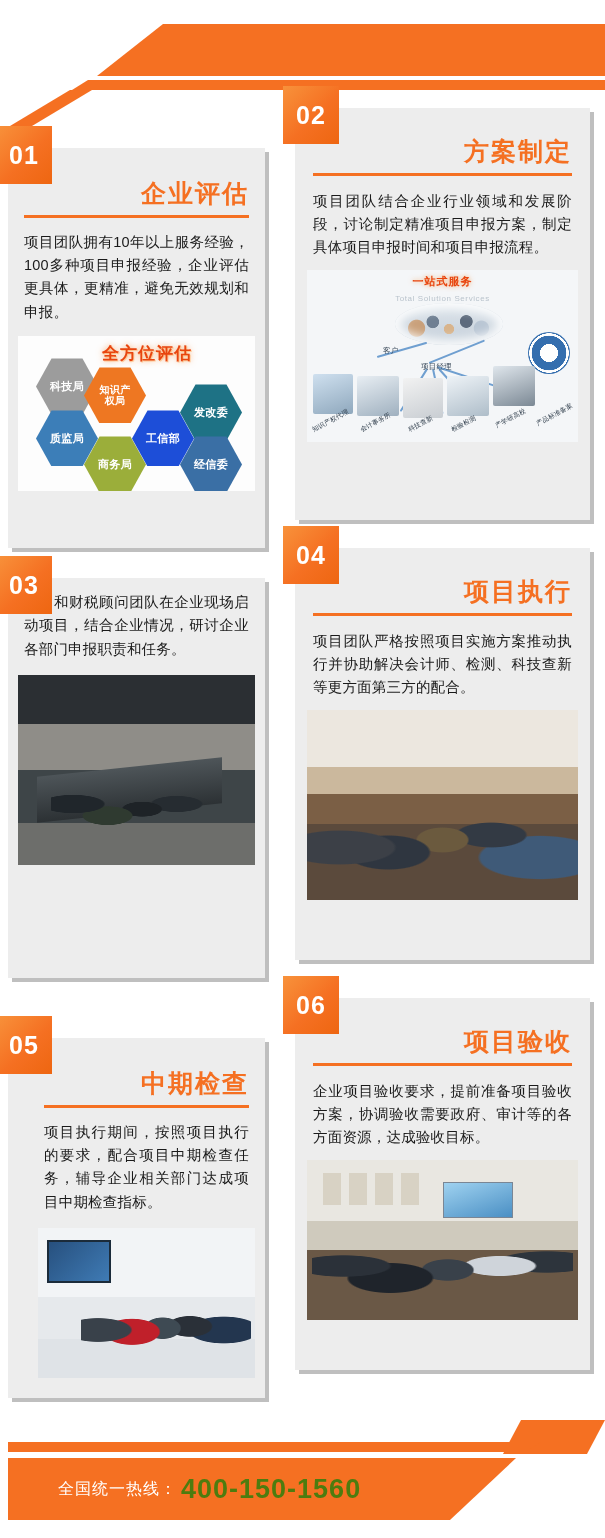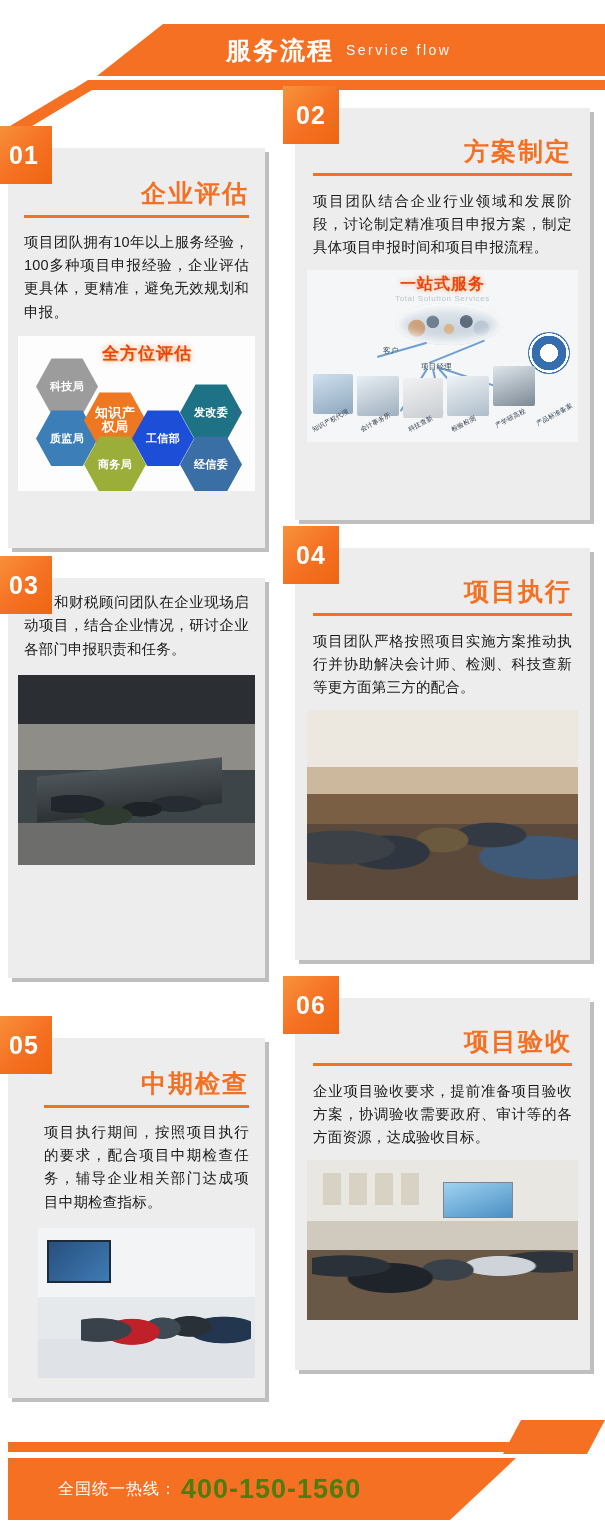--- a/index.html
+++ b/index.html
@@ -159,21 +159,21 @@
     font-weight: bold;
     line-height: 1.15;
     letter-spacing: .3px;
   }
 
   
   .os-title {
     position: absolute;
     left: 0; right: 0; top: 4px;
     text-align: center;
-    font-size: 16px;
+    font-size: 11px;
     font-weight: bold;
     color: #E8450F;
     letter-spacing: 1px;
     text-shadow: 0 0 5px rgba(245,150,70,.8);
   }
   .os-sub {
     position: absolute;
     left: 0; right: 0; top: 24px;
     text-align: center;
     font-size: 8px;
@@ -370,42 +370,38 @@
   .ftr-label { font-size: 16px; color: #ffffff; letter-spacing: 1px; }
   .ftr-phone { font-size: 27px; font-weight: bold; color: #4d7c0f; letter-spacing: 1px; }
 </style>
 </head>
 <body>
 
 <div id="header">
   <div class="hdr-band"></div>
   <div class="hdr-stripe"></div>
   <div class="hdr-tail"></div>
-  <div class="hdr-text">
-    <span class="hdr-cn">服务流程</span>
-    <span class="hdr-en">Service flow</span>
-  </div>
 </div>
 
 <div class="card" id="card-01">
   <div class="card-num">01</div>
   <div class="head">
     <div class="card-title">企业评估</div>
     <div class="card-rule"></div>
   </div>
   <div class="card-body">项目团队拥有10年以上服务经验，100多种项目申报经验，企业评估更具体，更精准，避免无效规划和申报。</div>
   <div class="card-media">
     <div class="hex-title">全方位评估</div>
     <div class="hex" style="left:18px;top:22px;background:#9C9C9C;">
         <span>科技局</span>
       </div>
     <div class="hex" style="left:18px;top:74px;background:#3C7EB8;">
         <span>质监局</span>
       </div>
-    <div class="hex" style="left:66px;top:56px;background:#EE7722;font-size:13px;">
+    <div class="hex" style="left:66px;top:31px;background:#EE7722;font-size:10px;">
         <span style="display:block;width:40px;">知识产权局</span>
       </div>
     <div class="hex" style="left:66px;top:100px;background:#9BAE3A;">
         <span>商务局</span>
       </div>
     <div class="hex" style="left:114px;top:74px;background:#1d4ed8;">
         <span>工信部</span>
       </div>
     <div class="hex" style="left:162px;top:48px;background:#1E7285;">
         <span>发改委</span>

